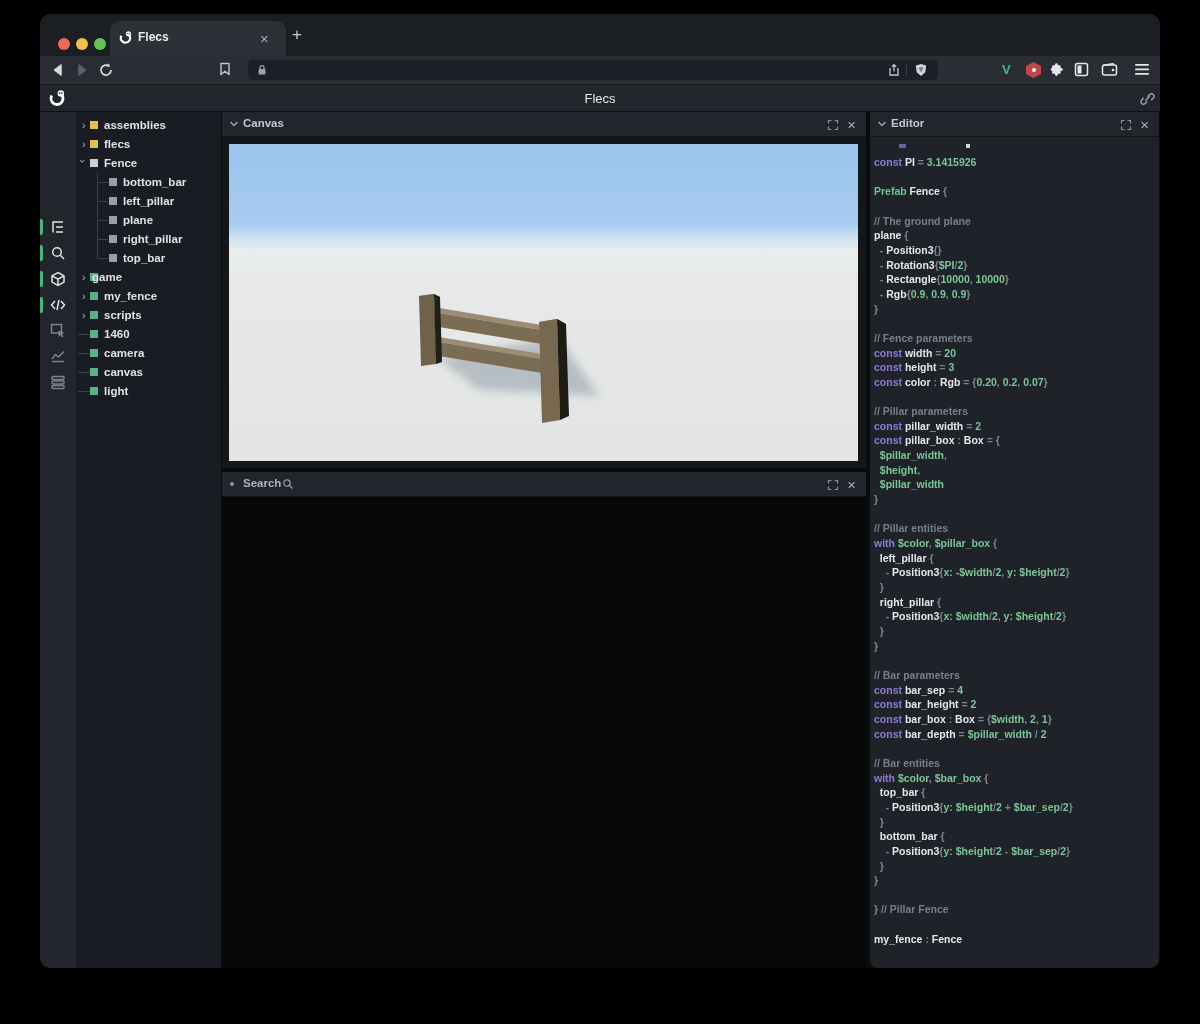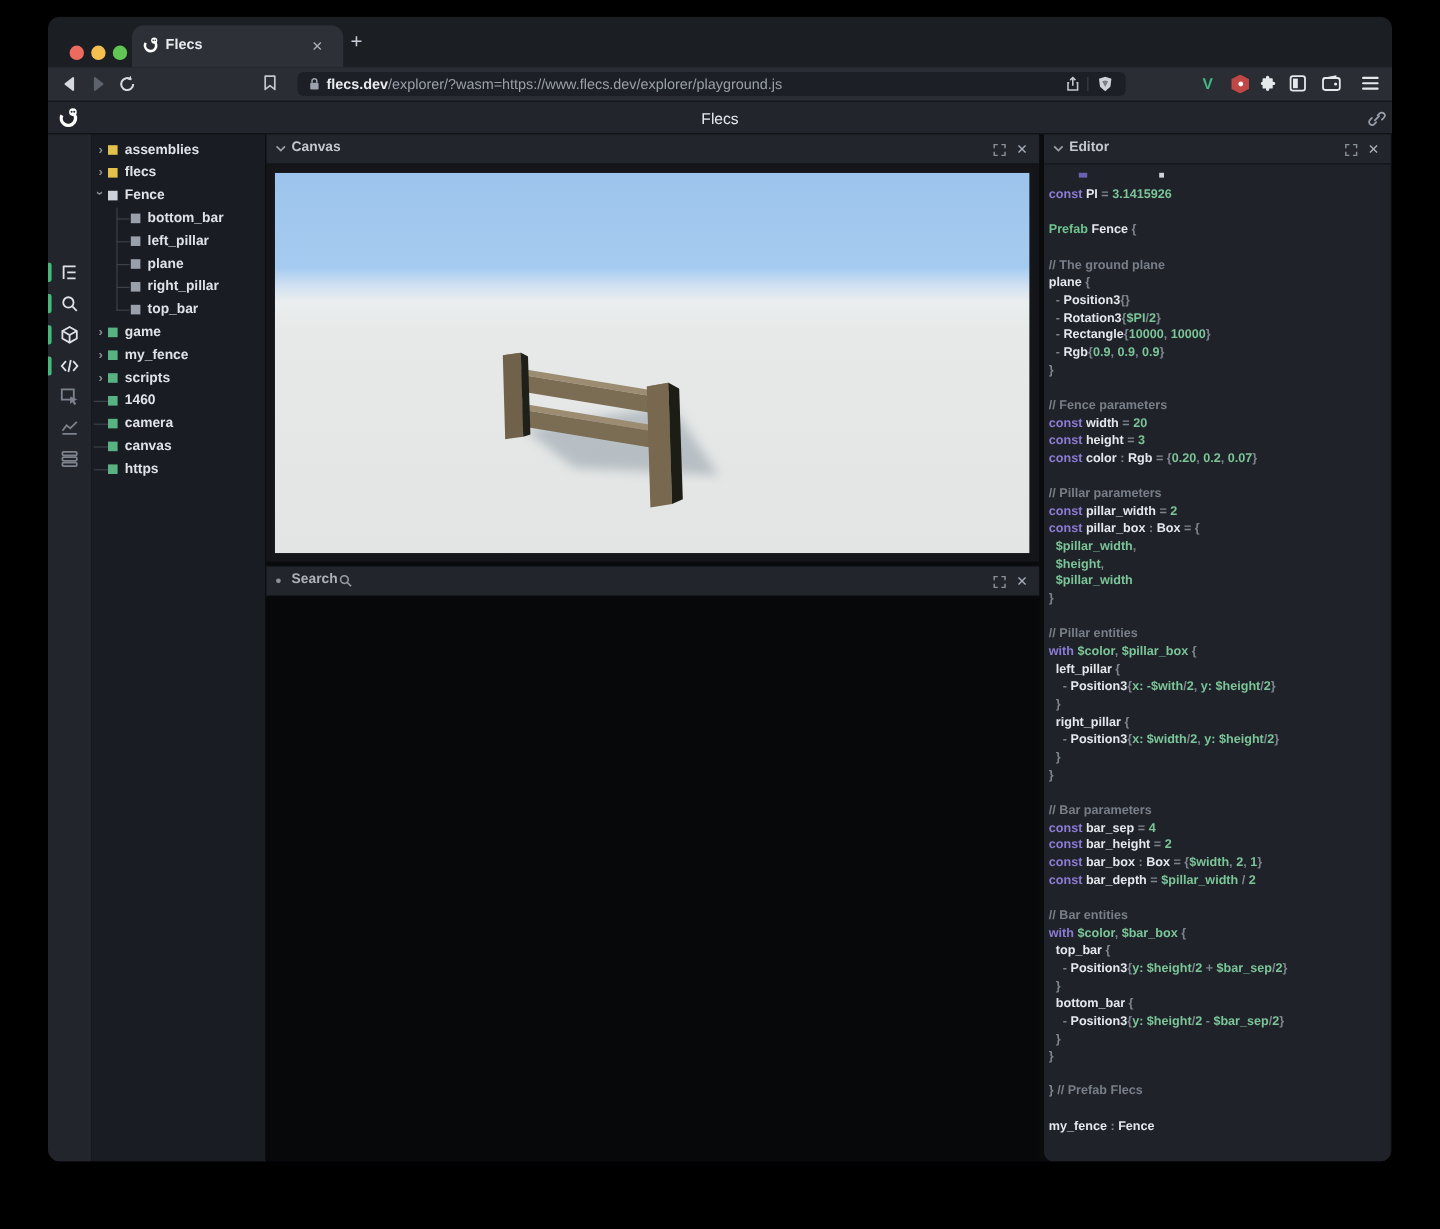--- a/index.html
+++ b/index.html
@@ -102,21 +102,20 @@
           </svg>
       </span>
 
       <div id="urlbar" class="abs">
         <span class="abs" style="left:8px;top:4px">
           <svg width="12" height="12" viewBox="0 0 12 12">
               <rect x="2.5" y="5" width="7" height="5.5" rx="1" fill="#9aa1ab"></rect>
               <path d="M4 5V3.6a2 2 0 0 1 4 0V5" fill="none" stroke="#9aa1ab" stroke-width="1.3"></path>
             </svg>
         </span>
-        <span class="abs txt" style="left:24px"><span class="dom">flecs.dev</span><span class="path">/explorer/?wasm=https://www.flecs.dev/explorer/playground.js</span></span>
         <span class="abs" style="left:639px;top:3px">
           <svg width="14" height="14" viewBox="0 0 14 14">
               <path d="M4 6H3v6h8V6h-1" fill="none" stroke="#c3c8cf" stroke-width="1.3"></path>
               <path d="M7 8.5V1.8M4.8 3.8 7 1.6l2.2 2.2" fill="none" stroke="#c3c8cf" stroke-width="1.3"></path>
             </svg>
         </span>
         <span class="abs" style="left:658px;top:4px;width:1px;height:12px;background:#3a3e46"></span>
         <span class="abs" style="left:666px;top:3px">
           <svg width="14" height="14" viewBox="0 0 14 14">
               <path d="M7 1 L12.2 2.6 L11.3 9.2 L7 13 L2.7 9.2 L1.8 2.6 Z" fill="#cfd3d9"></path>
@@ -272,21 +271,21 @@
         </div>
         <div class="trow" style="top: 136.5px;">
           <span class="vline" style="height:10px"></span>
           <span class="stub"></span>
           <span class="tsq" style="left:33px;background:#9aa0aa"></span>
           <span class="tlabel" style="left:47px">top_bar</span>
         </div>
         <div class="trow" style="top: 155.5px;">
           <span class="twist" style="left:6px">›</span>
           <span class="tsq" style="left:14px;background:#58b282"></span>
-          <span class="tlabel" style="left:28px">game</span>
+          <span class="tlabel" style="left:16px">game</span>
         </div>
         <div class="trow" style="top: 174.5px;">
           <span class="twist" style="left:6px">›</span>
           <span class="tsq" style="left:14px;background:#58b282"></span>
           <span class="tlabel" style="left:28px">my_fence</span>
         </div>
         <div class="trow" style="top: 193.5px;">
           <span class="twist" style="left:6px">›</span>
           <span class="tsq" style="left:14px;background:#58b282"></span>
           <span class="tlabel" style="left:28px">scripts</span>
@@ -302,21 +301,21 @@
           <span class="tlabel" style="left:28px">camera</span>
         </div>
         <div class="trow" style="top: 250.5px;">
           <span class="tdash" style="left:2px;width:12px"></span>
           <span class="tsq" style="left:14px;background:#58b282"></span>
           <span class="tlabel" style="left:28px">canvas</span>
         </div>
         <div class="trow" style="top: 269.5px;">
           <span class="tdash" style="left:2px;width:12px"></span>
           <span class="tsq" style="left:14px;background:#58b282"></span>
-          <span class="tlabel" style="left:28px">https</span>
+          <span class="tlabel" style="left:28px">light</span>
         </div>
       </div>
 
     <div class="abs phead" style="left:182px;top:98px;width:644px;height:25px">
       <span class="pchev" style="left:7px">
         <svg width="10" height="8" viewBox="0 0 10 8">
             <path d="M1.5 2l3.5 3.5L8.5 2" fill="none" stroke="#9aa0a8" stroke-width="1.5"></path>
           </svg>
       </span>
       <span class="ptitle" style="left:21px">Canvas</span>
@@ -423,21 +422,21 @@
           <div class="cl"><span class="s-k">const </span><span class="s-w">pillar_width </span><span class="s-p">= </span><span class="s-n">2</span></div>
           <div class="cl"><span class="s-k">const </span><span class="s-w">pillar_box </span><span class="s-p">: </span><span class="s-w">Box </span><span class="s-p">= {</span></div>
           <div class="cl"><span class="s-n">  $pillar_width</span><span class="s-p">,</span></div>
           <div class="cl"><span class="s-n">  $height</span><span class="s-p">,</span></div>
           <div class="cl"><span class="s-n">  $pillar_width</span></div>
           <div class="cl"><span class="s-p">}</span></div>
           <div class="cl"></div>
           <div class="cl"><span class="s-c">// Pillar entities</span></div>
           <div class="cl"><span class="s-k">with </span><span class="s-n">$color</span><span class="s-p">, </span><span class="s-n">$pillar_box </span><span class="s-p">{</span></div>
           <div class="cl"><span class="s-w">  left_pillar </span><span class="s-p">{</span></div>
-          <div class="cl"><span class="s-p">    - </span><span class="s-w">Position3</span><span class="s-p">{</span><span class="s-n">x: -$with</span><span class="s-p">/</span><span class="s-n">2</span><span class="s-p">, </span><span class="s-n">y: $height</span><span class="s-p">/</span><span class="s-n">2</span><span class="s-p">}</span></div>
+          <div class="cl"><span class="s-p">    - </span><span class="s-w">Position3</span><span class="s-p">{</span><span class="s-n">x: -$width</span><span class="s-p">/</span><span class="s-n">2</span><span class="s-p">, </span><span class="s-n">y: $height</span><span class="s-p">/</span><span class="s-n">2</span><span class="s-p">}</span></div>
           <div class="cl"><span class="s-p">  }</span></div>
           <div class="cl"><span class="s-w">  right_pillar </span><span class="s-p">{</span></div>
           <div class="cl"><span class="s-p">    - </span><span class="s-w">Position3</span><span class="s-p">{</span><span class="s-n">x: $width</span><span class="s-p">/</span><span class="s-n">2</span><span class="s-p">, </span><span class="s-n">y: $height</span><span class="s-p">/</span><span class="s-n">2</span><span class="s-p">}</span></div>
           <div class="cl"><span class="s-p">  }</span></div>
           <div class="cl"><span class="s-p">}</span></div>
           <div class="cl"></div>
           <div class="cl"><span class="s-c">// Bar parameters</span></div>
           <div class="cl"><span class="s-k">const </span><span class="s-w">bar_sep </span><span class="s-p">= </span><span class="s-n">4</span></div>
           <div class="cl"><span class="s-k">const </span><span class="s-w">bar_height </span><span class="s-p">= </span><span class="s-n">2</span></div>
           <div class="cl"><span class="s-k">const </span><span class="s-w">bar_box </span><span class="s-p">: </span><span class="s-w">Box </span><span class="s-p">= {</span><span class="s-n">$width</span><span class="s-p">, </span><span class="s-n">2</span><span class="s-p">, </span><span class="s-n">1</span><span class="s-p">}</span></div>
@@ -446,20 +445,20 @@
           <div class="cl"><span class="s-c">// Bar entities</span></div>
           <div class="cl"><span class="s-k">with </span><span class="s-n">$color</span><span class="s-p">, </span><span class="s-n">$bar_box </span><span class="s-p">{</span></div>
           <div class="cl"><span class="s-w">  top_bar </span><span class="s-p">{</span></div>
           <div class="cl"><span class="s-p">    - </span><span class="s-w">Position3</span><span class="s-p">{</span><span class="s-n">y: $height</span><span class="s-p">/</span><span class="s-n">2 </span><span class="s-p">+ </span><span class="s-n">$bar_sep</span><span class="s-p">/</span><span class="s-n">2</span><span class="s-p">}</span></div>
           <div class="cl"><span class="s-p">  }</span></div>
           <div class="cl"><span class="s-w">  bottom_bar </span><span class="s-p">{</span></div>
           <div class="cl"><span class="s-p">    - </span><span class="s-w">Position3</span><span class="s-p">{</span><span class="s-n">y: $height</span><span class="s-p">/</span><span class="s-n">2 </span><span class="s-p">- </span><span class="s-n">$bar_sep</span><span class="s-p">/</span><span class="s-n">2</span><span class="s-p">}</span></div>
           <div class="cl"><span class="s-p">  }</span></div>
           <div class="cl"><span class="s-p">}</span></div>
           <div class="cl"></div>
-          <div class="cl"><span class="s-p">} </span><span class="s-c">// Prefab Flecs</span></div>
+          <div class="cl"><span class="s-p">} </span><span class="s-c">// Pillar Fence</span></div>
           <div class="cl"></div>
           <div class="cl"><span class="s-w">my_fence </span><span class="s-p">: </span><span class="s-w">Fence</span></div>
         </div>
     </div>
 
   </div>
 </div>
 
 </body></html>

